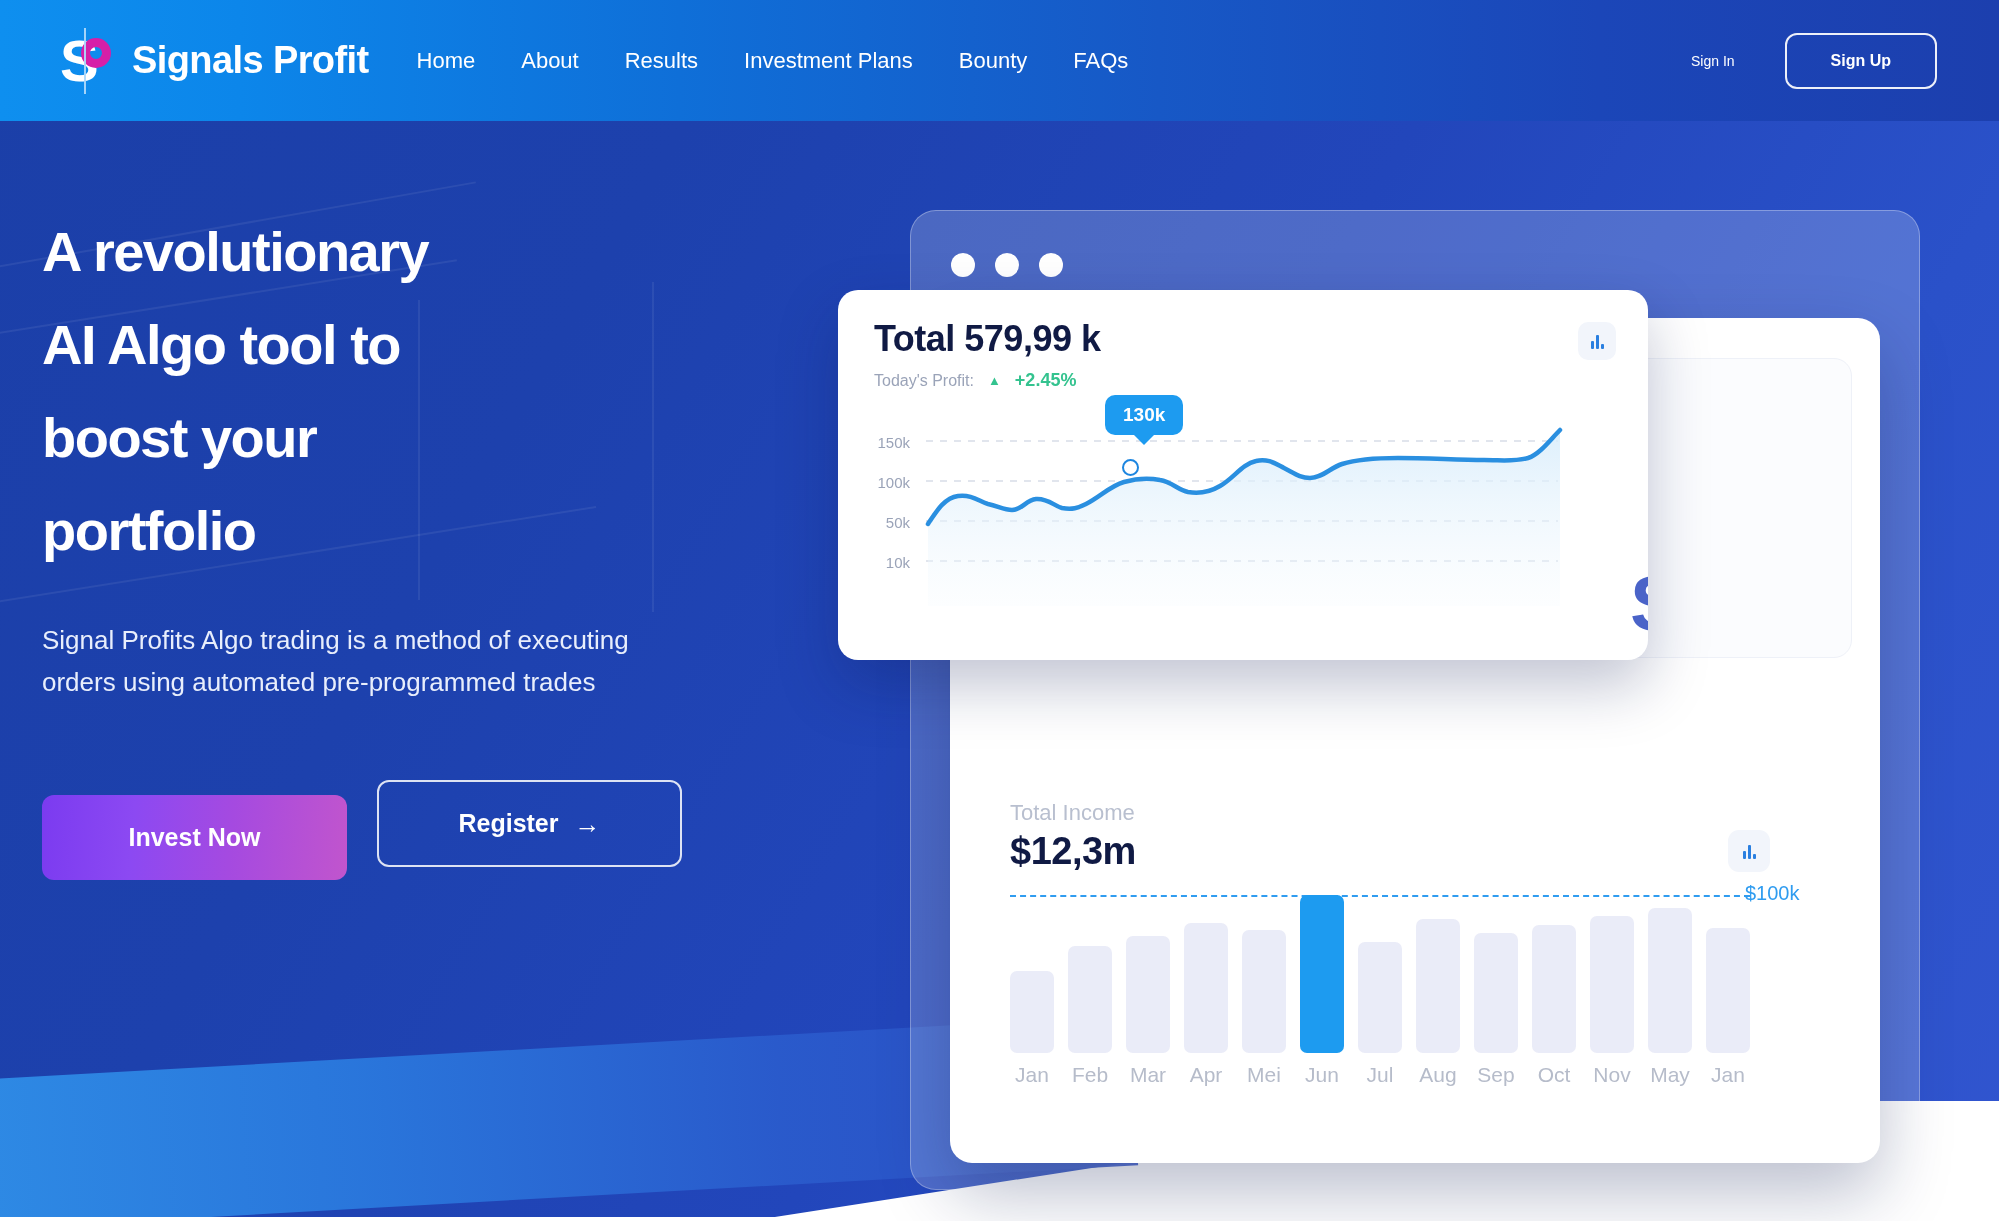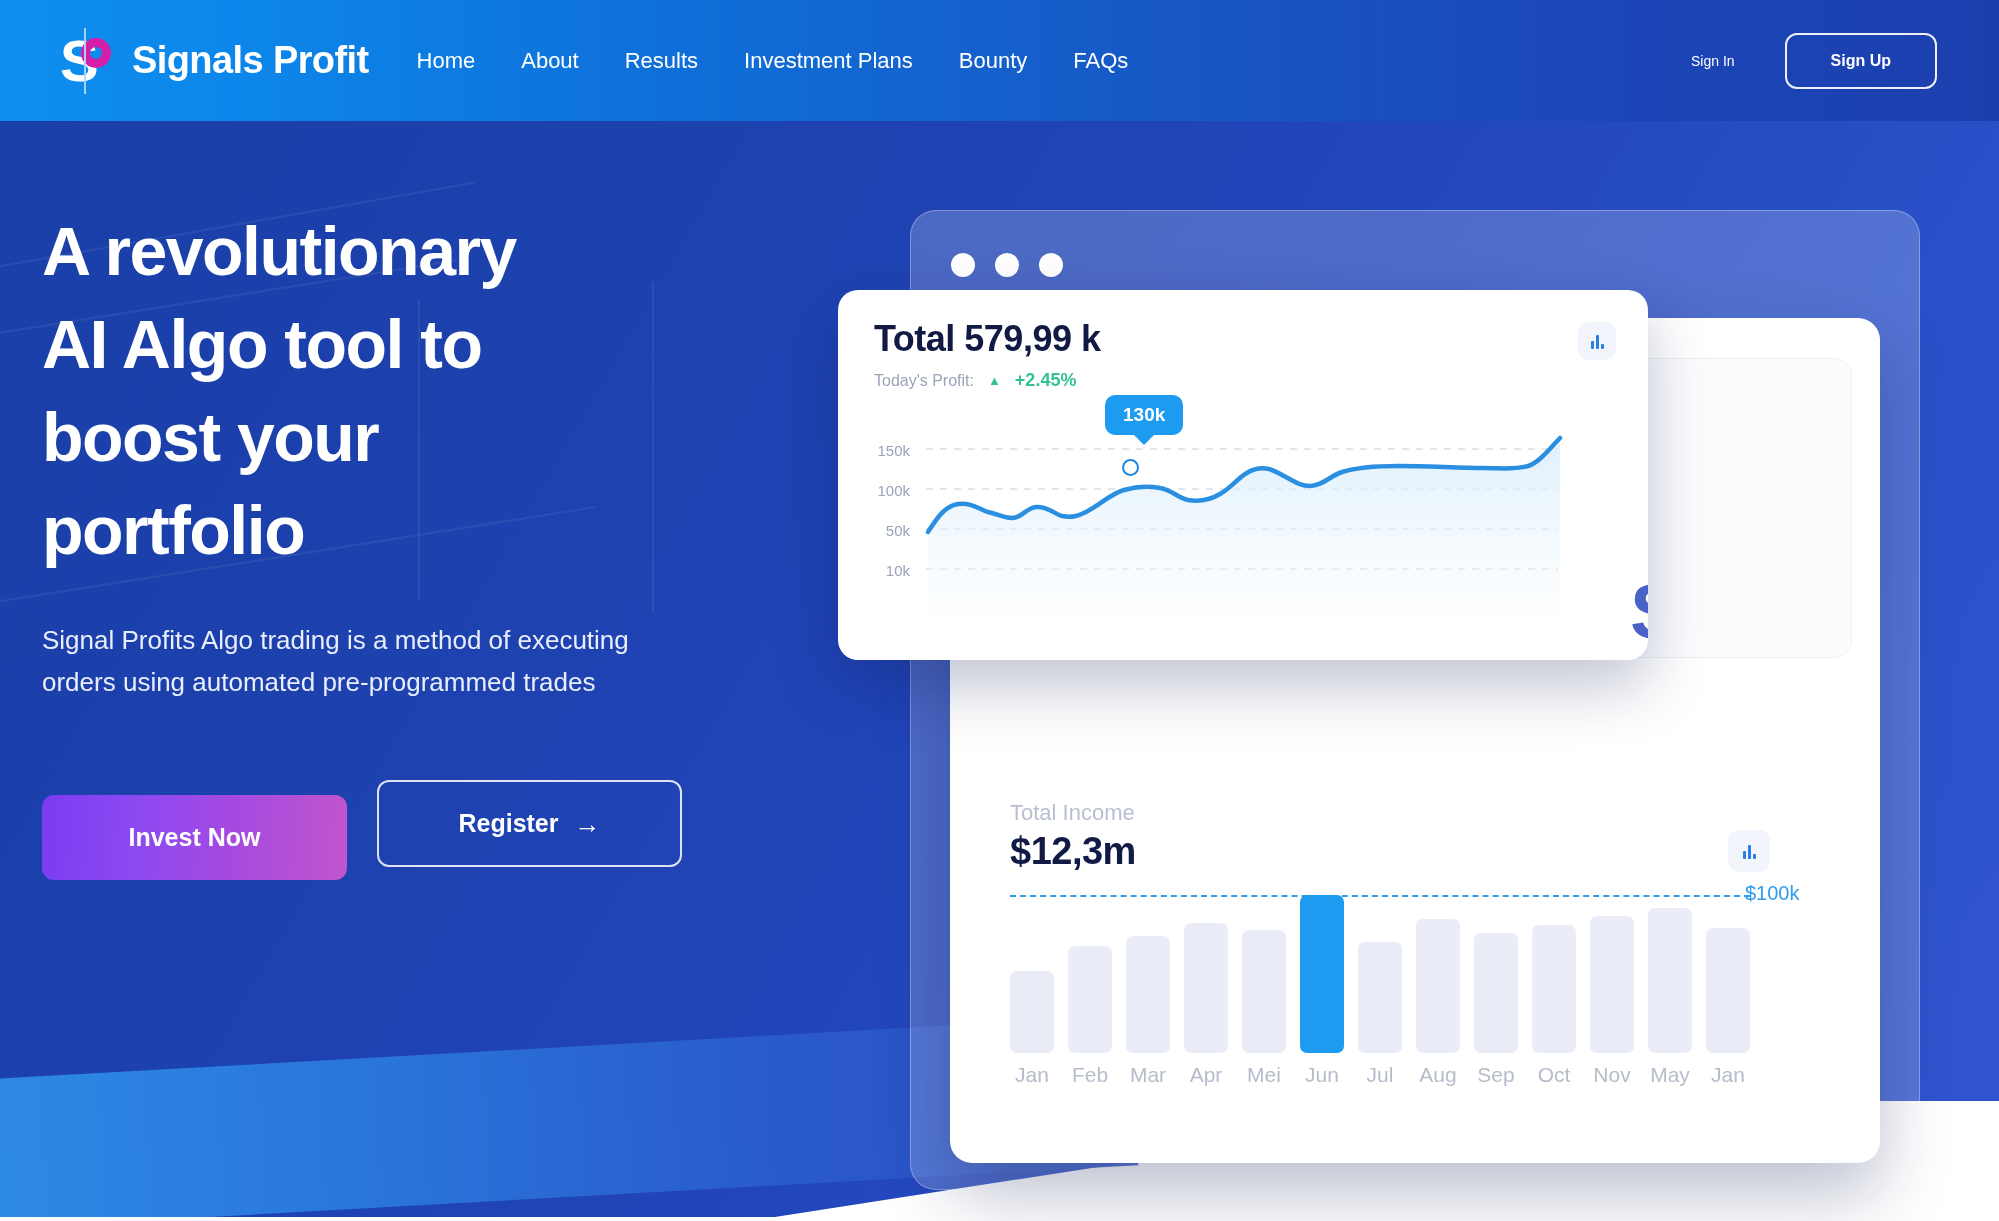--- a/index.html
+++ b/index.html
@@ -90,21 +90,21 @@
     border: 2px solid rgba(255,255,255,0.92);
     border-radius: 12px;
     padding: 17px 44px;
     white-space: nowrap; cursor: pointer;
     background: transparent;
   }
 
   
   .hero-left { position: absolute; left: 42px; top: 205px; width: 790px; z-index: 10; }
   .hero-title {
-    color: #ffffff; font-size: 68px; line-height: 93px; font-weight: 700;
+    color: #ffffff; font-size: 56px; line-height: 93px; font-weight: 700;
     letter-spacing: -1.5px;
   }
   .hero-sub {
     margin-top: 42px;
     color: #e8eefc; font-size: 26px; line-height: 42px; font-weight: 400;
     width: 600px;
   }
   .hero-btns { margin-top: 64px; display: flex; align-items: center; }
   .btn-invest {
     background: linear-gradient(95deg, #7b3bf0 0%, #8c49f2 30%, #a54ae0 62%, #c155cd 100%);
@@ -162,21 +162,21 @@
     width: 38px; height: 38px; border-radius: 10px;
     background: #f2f5fb; display: flex; align-items: center; justify-content: center;
     cursor: pointer;
   }
   .bars-glyph { display: flex; align-items: flex-end; gap: 2px; height: 16px; }
   .bars-glyph i { display: block; width: 3px; background: #2a7fe0; border-radius: 1px; }
   .bars-glyph i:nth-child(1) { height: 8px; }
   .bars-glyph i:nth-child(2) { height: 14px; }
   .bars-glyph i:nth-child(3) { height: 5px; }
 
-  .lc-plot { position: absolute; left: 0; top: 124px; width: 898px; height: 250px; }
+  .lc-plot { position: absolute; left: 0; top: 116px; width: 898px; height: 250px; }
   .lc-ylabels { position: absolute; left: 20px; top: 0; width: 60px; height: 250px; }
   .lc-ylab { position: absolute; color: #9aa3b8; font-size: 15px; text-align: right; width: 52px; }
 
   .lc-watermark { position: absolute; right: 28px; bottom: 8px; width: 78px; height: 86px; }
   .lc-watermark .ws {
     position: absolute; left: 0; top: 8px; font-size: 78px; line-height: 66px;
     font-weight: 700; color: #4a63c8; font-family: "Liberation Sans", sans-serif;
   }
   .lc-watermark .wp {
     position: absolute; left: 26px; top: 10px; width: 34px; height: 34px;

